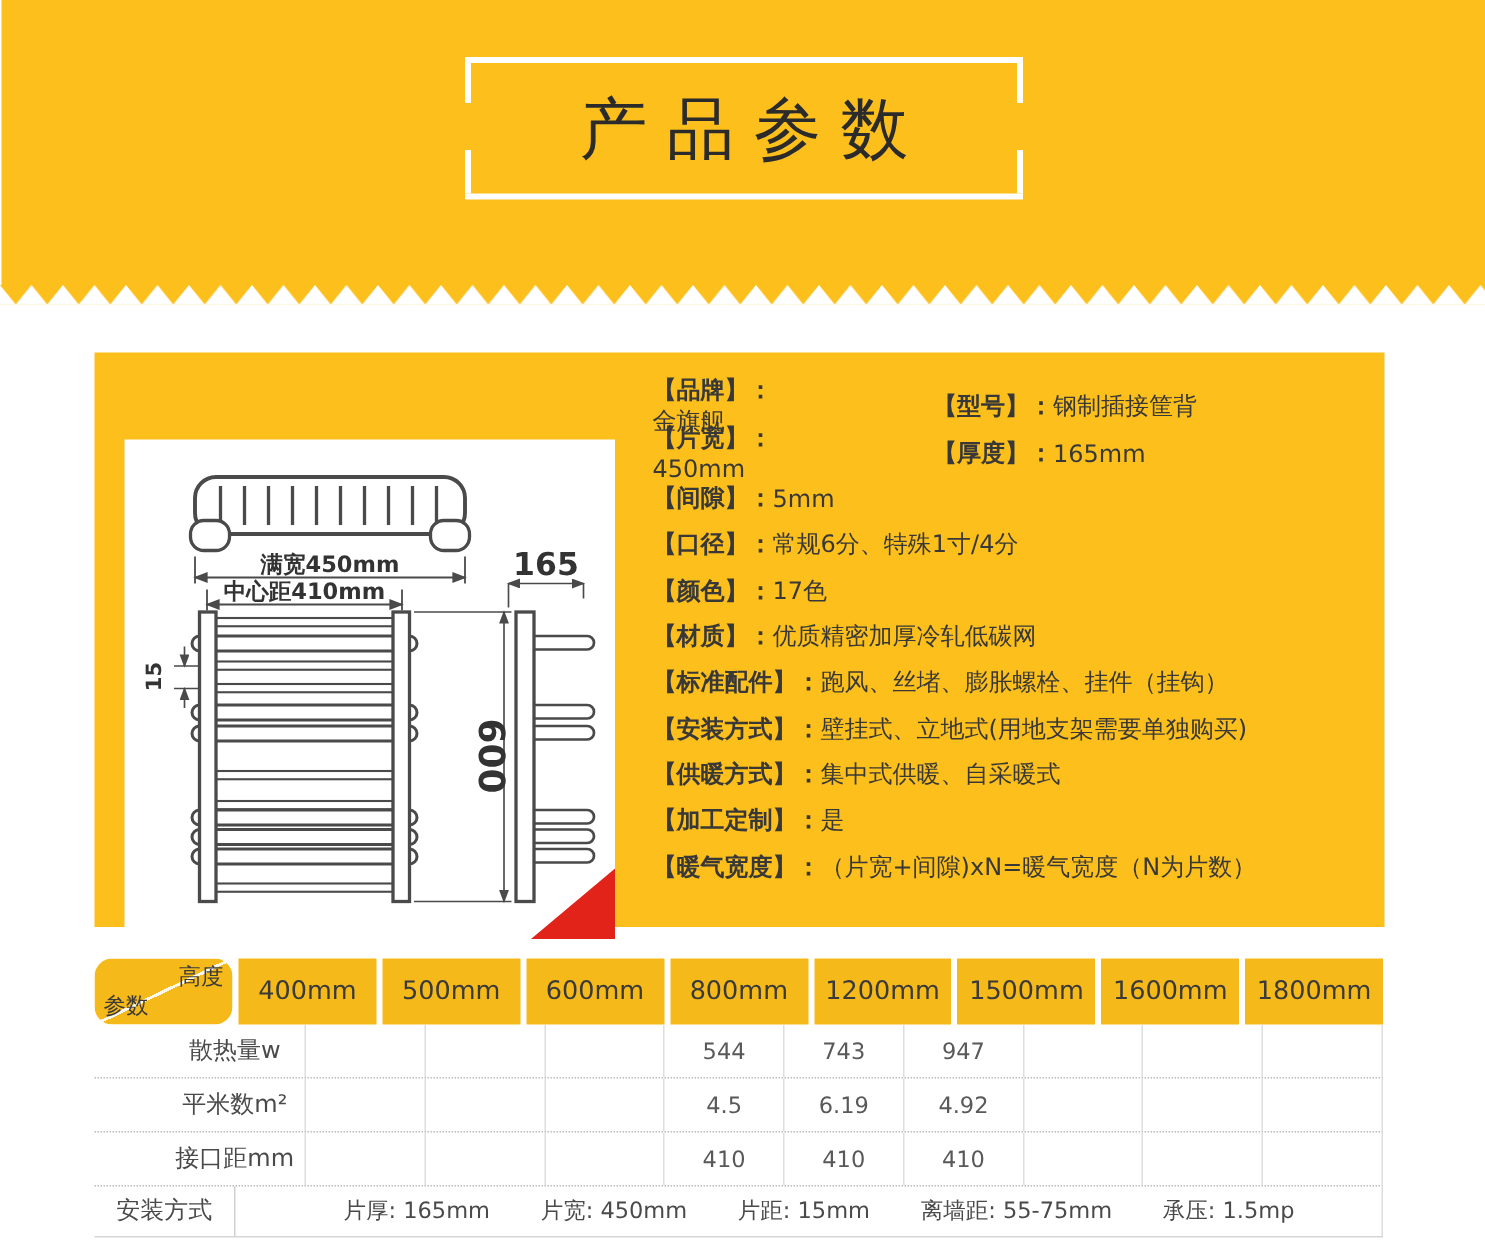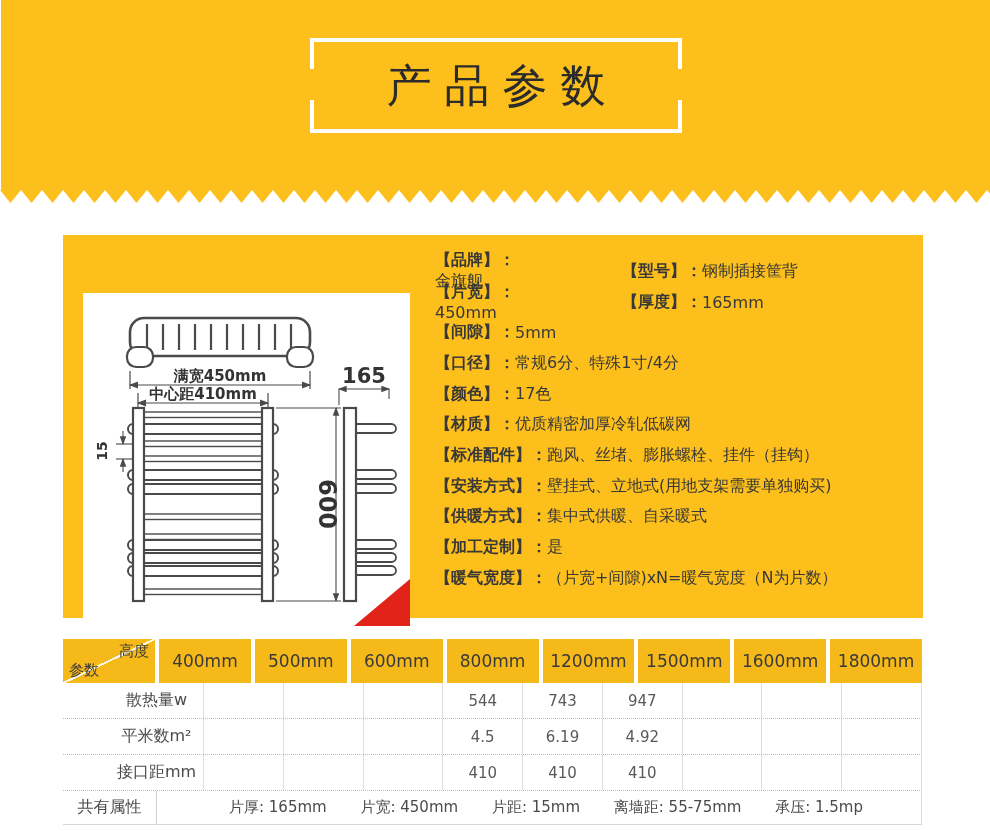--- a/index.html
+++ b/index.html
@@ -50,20 +50,21 @@
   .th {
     background:#f6b91a; color:#3a3a3a; display:flex; align-items:center; justify-content:center;
     font-size:17px; font-weight:500; flex:1 1 0;
   }
   .th-corner {
     flex:0 0 92px; position:relative; font-size:15px;
     background:#f6b91a;
     background-image:linear-gradient(to bottom right,
       rgba(255,255,255,0) calc(50% - 1px), rgba(255,255,255,.9) calc(50% - 1px) calc(50% + 1px),
       rgba(255,255,255,0) calc(50% + 1px));
+    border-radius:12px;
   }
   .corner-top    { position:absolute; top:3px;  right:6px; }
   .corner-bottom { position:absolute; bottom:3px; left:6px; }
   .trow { display:flex; height:36px; border-bottom:1px dotted #bcbcbc; border-right:1px solid #dedede; }
   .trow .tlabel {
     flex:0 0 94px; display:flex; align-items:center; justify-content:center;
     font-size:16px; font-weight:500; color:#4a4a4a; border-right:1px solid #dedede;margin-left:47px;
   }
   .trow .td {
     flex:1 1 0; display:flex; align-items:center; justify-content:center;
@@ -300,21 +301,21 @@
     <div class="td"></div>
     <div class="td">410</div>
     <div class="td">410</div>
     <div class="td">410</div>
     <div class="td"></div>
     <div class="td"></div>
     <div class="td"></div>
   </div>
 
   <div class="tfoot">
-    <div class="tlabel">共有属性</div>
+    <div class="tlabel">安装方式</div>
     <div class="fitems">
       <span>片厚: 165mm</span>
       <span>片宽: 450mm</span>
       <span>片距: 15mm</span>
       <span>离墙距: 55-75mm</span>
       <span>承压: 1.5mp</span>
     </div>
   </div>
 </div>
 

